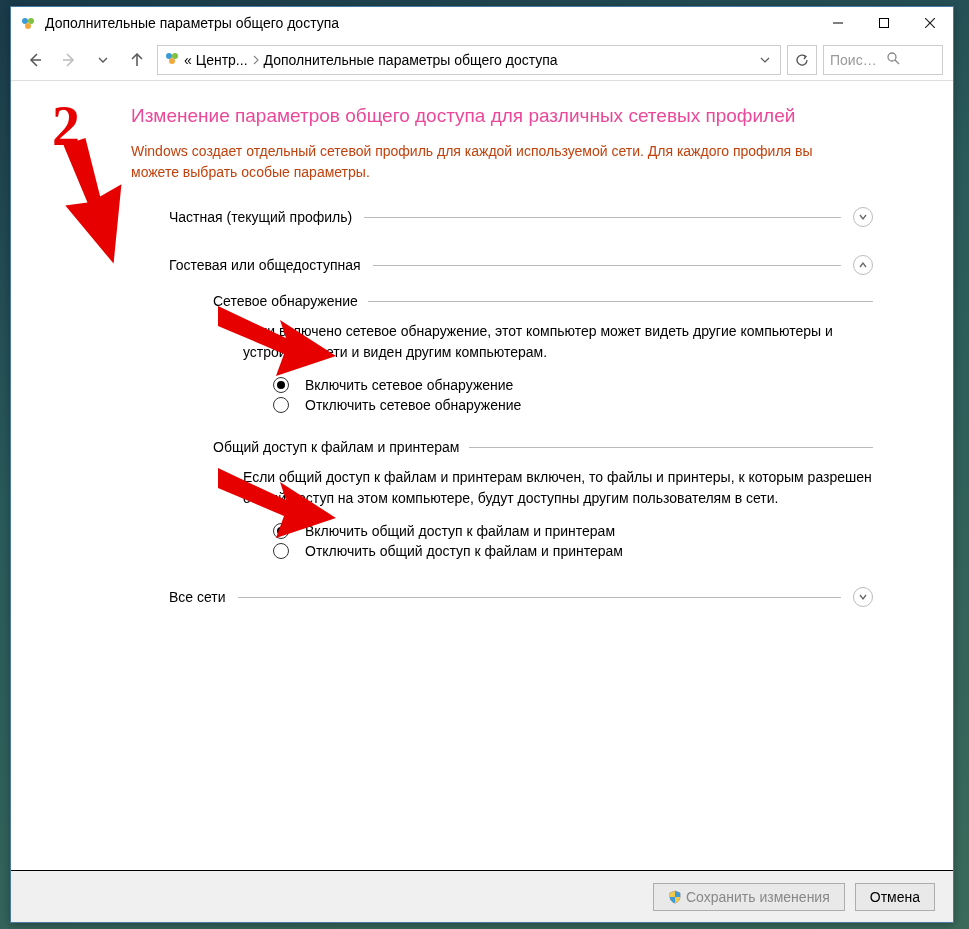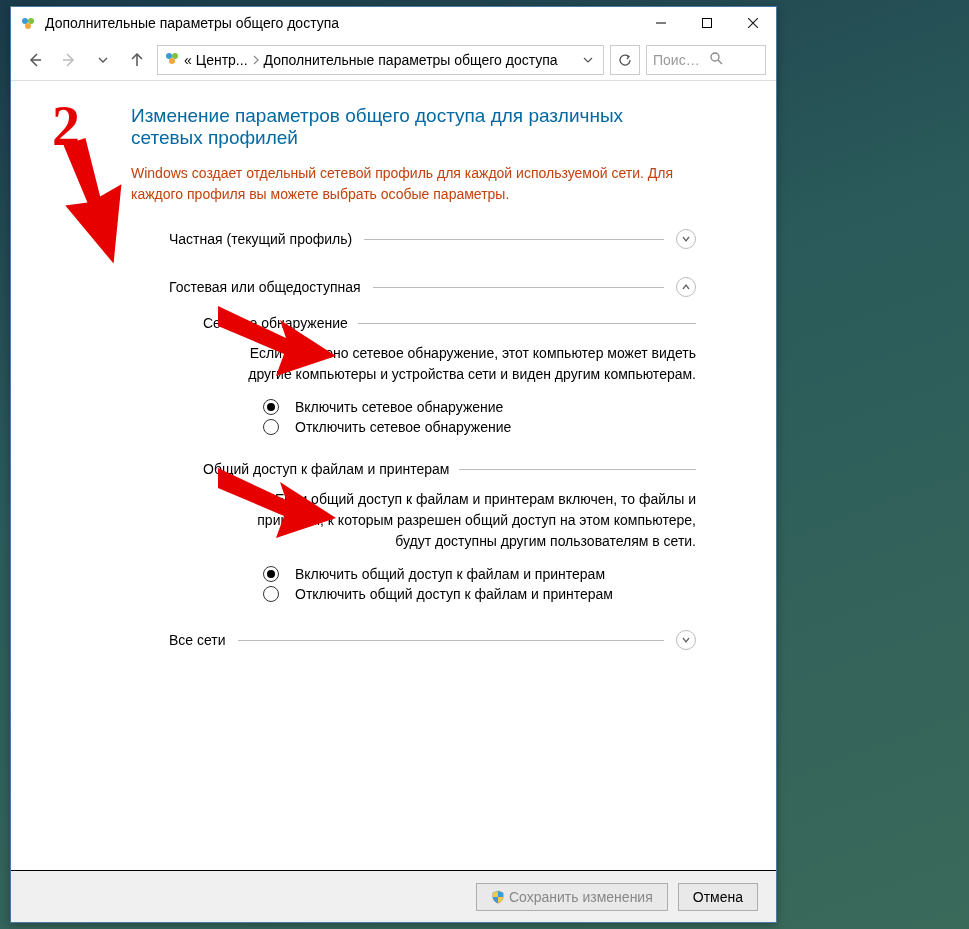--- a/index.html
+++ b/index.html
@@ -8,21 +8,21 @@
     font-size: 14px;
     background: linear-gradient(160deg,#1a3a4a 0%,#2a5a5a 40%,#3a6a5a 100%);
     width: 969px;
     height: 929px;
     overflow: hidden;
     position: relative;
   }
   .window {
     position: absolute;
     left: 10px; top: 6px;
-    width: 767px; height: 917px;
+    width: 944px; height: 917px;
     background: #fff;
     border: 1px solid #4a7aa0;
     box-shadow: 0 2px 8px rgba(0,0,0,.3);
     display: flex;
     flex-direction: column;
   }
   
   .titlebar {
     height: 32px;
     display: flex;
@@ -91,21 +91,21 @@
   }
   .searchbox span { flex:1; overflow:hidden; text-overflow:ellipsis; white-space:nowrap; }
   
   .content {
     flex: 1;
     overflow: auto;
     padding: 24px 80px 20px 120px;
     position: relative;
   }
   .heading {
-    color: #0369a1;
+    color: #ec4899;
     font-size: 19px;
     font-weight: 400;
     margin-bottom: 14px;
   }
   .subtext {
     color: #c2410c;
     font-size: 14px;
     line-height: 1.5;
     margin-bottom: 24px;
     max-width: 720px;
@@ -130,23 +130,22 @@
     margin: 0 6px;
   }
   .chev {
     width: 20px; height: 20px;
     border: 1px solid #bbb;
     border-radius: 50%;
     display: flex; align-items: center; justify-content: center;
     color: #666;
   }
   .subsection {
-    margin-left: 24px;
+    margin-left: 34px;
     margin-top: 18px;
-    text-align: right;
   }
   .subsection-header {
     display: flex; align-items: center;
     font-size: 14px;
     color: #000;
     margin-bottom: 12px;
   }
   .subsection-header .line {
     flex: 1; border-top: 1px solid #bbb; height:0; margin-left: 10px;
   }

